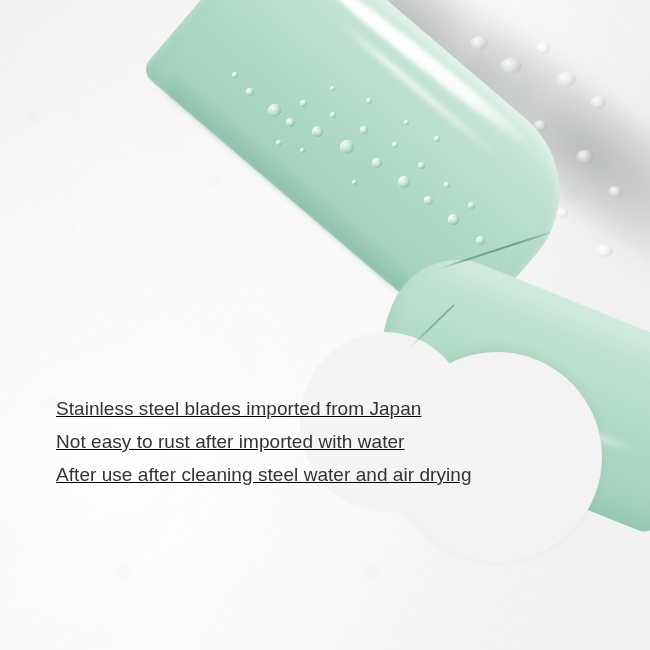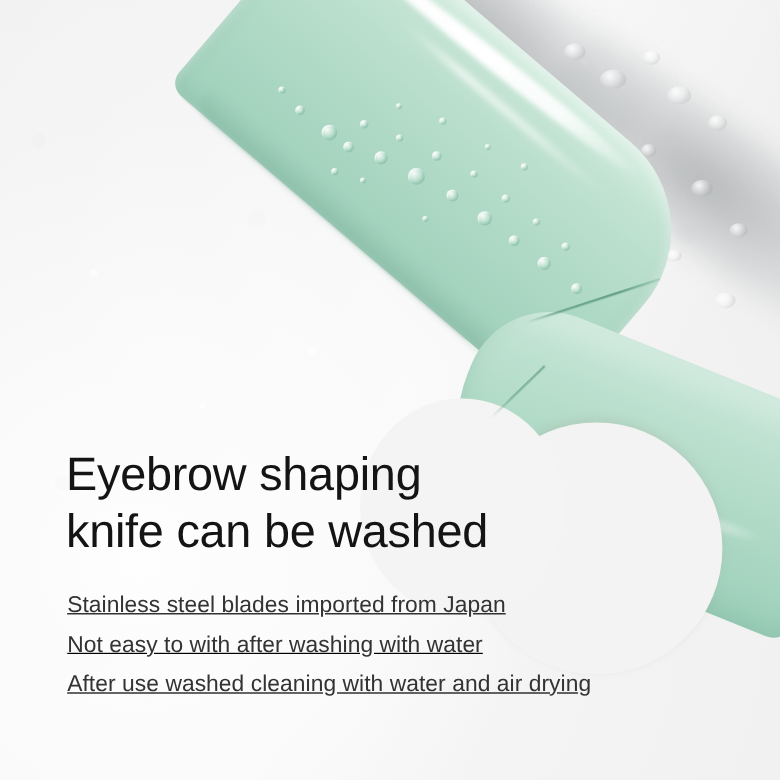--- a/index.html
+++ b/index.html
@@ -461,22 +461,20 @@
       <div class="drop-grey" style="left:590px;top:96px;width:16px;height:13px;"></div>
       <div class="drop-grey" style="left:534px;top:120px;width:13px;height:11px;"></div>
       <div class="drop-grey" style="left:576px;top:150px;width:18px;height:14px;"></div>
       <div class="drop-grey" style="left:608px;top:186px;width:15px;height:12px;"></div>
       <div class="drop-grey" style="left:556px;top:208px;width:12px;height:10px;"></div>
       <div class="drop-grey" style="left:596px;top:244px;width:17px;height:13px;"></div>
     </div>
   </div>
 
   <div class="copy">
-    <h1 class="headline">Eyebrow shaping
-knife can be washed</h1>
     <ul class="sublist">
       <li>Stainless steel blades imported from Japan</li>
-      <li>Not easy to with after washing with water</li>
-      <li>After use washed cleaning with water and air drying</li>
+      <li>Not easy to rust after imported with water</li>
+      <li>After use after cleaning steel water and air drying</li>
     </ul>
   </div>
 
 </div>
 
 </body></html>

